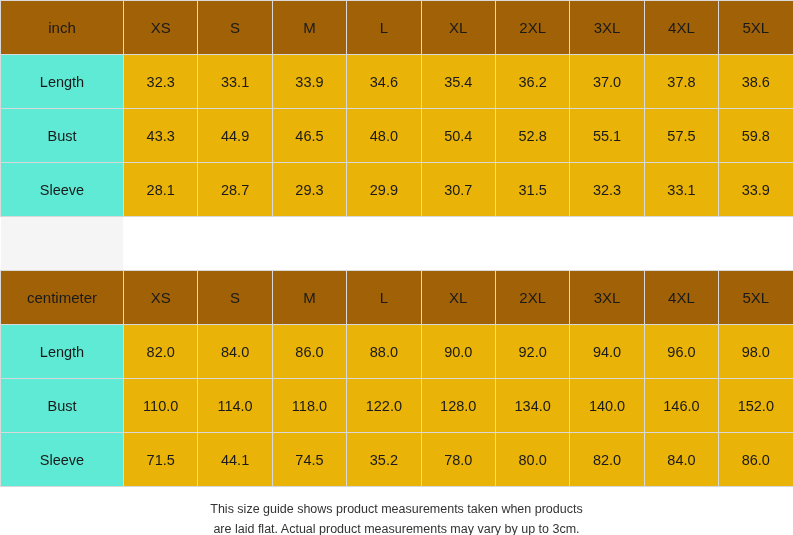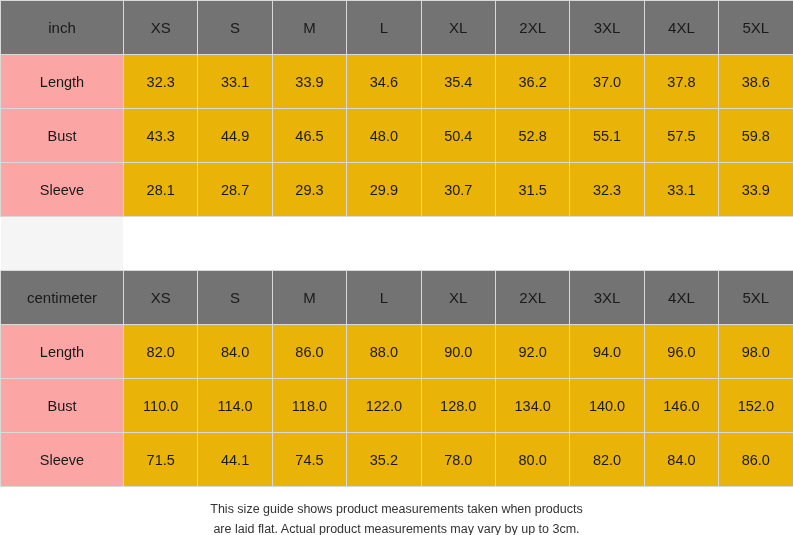--- a/index.html
+++ b/index.html
@@ -37,30 +37,30 @@
     height: 53px;
     padding: 0;
   }
 
   
   table.size-table col.label-col { width: 123px; }
   table.size-table col.size-col { width: 74.4px; }
 
   
   tr.header-row td {
-    background: #737373;
+    background: #a16207;
     font-size: 15px;
   }
   tr.header-row td.unit-cell {
     font-size: 15px;
   }
 
   
   td.row-label {
-    background: #fca5a5;
+    background: #5eead4;
     font-size: 15px;
   }
 
   td.value-cell {
     background: #eab308;
   }
 
   
   .spacer-band {
     width: 793px;

